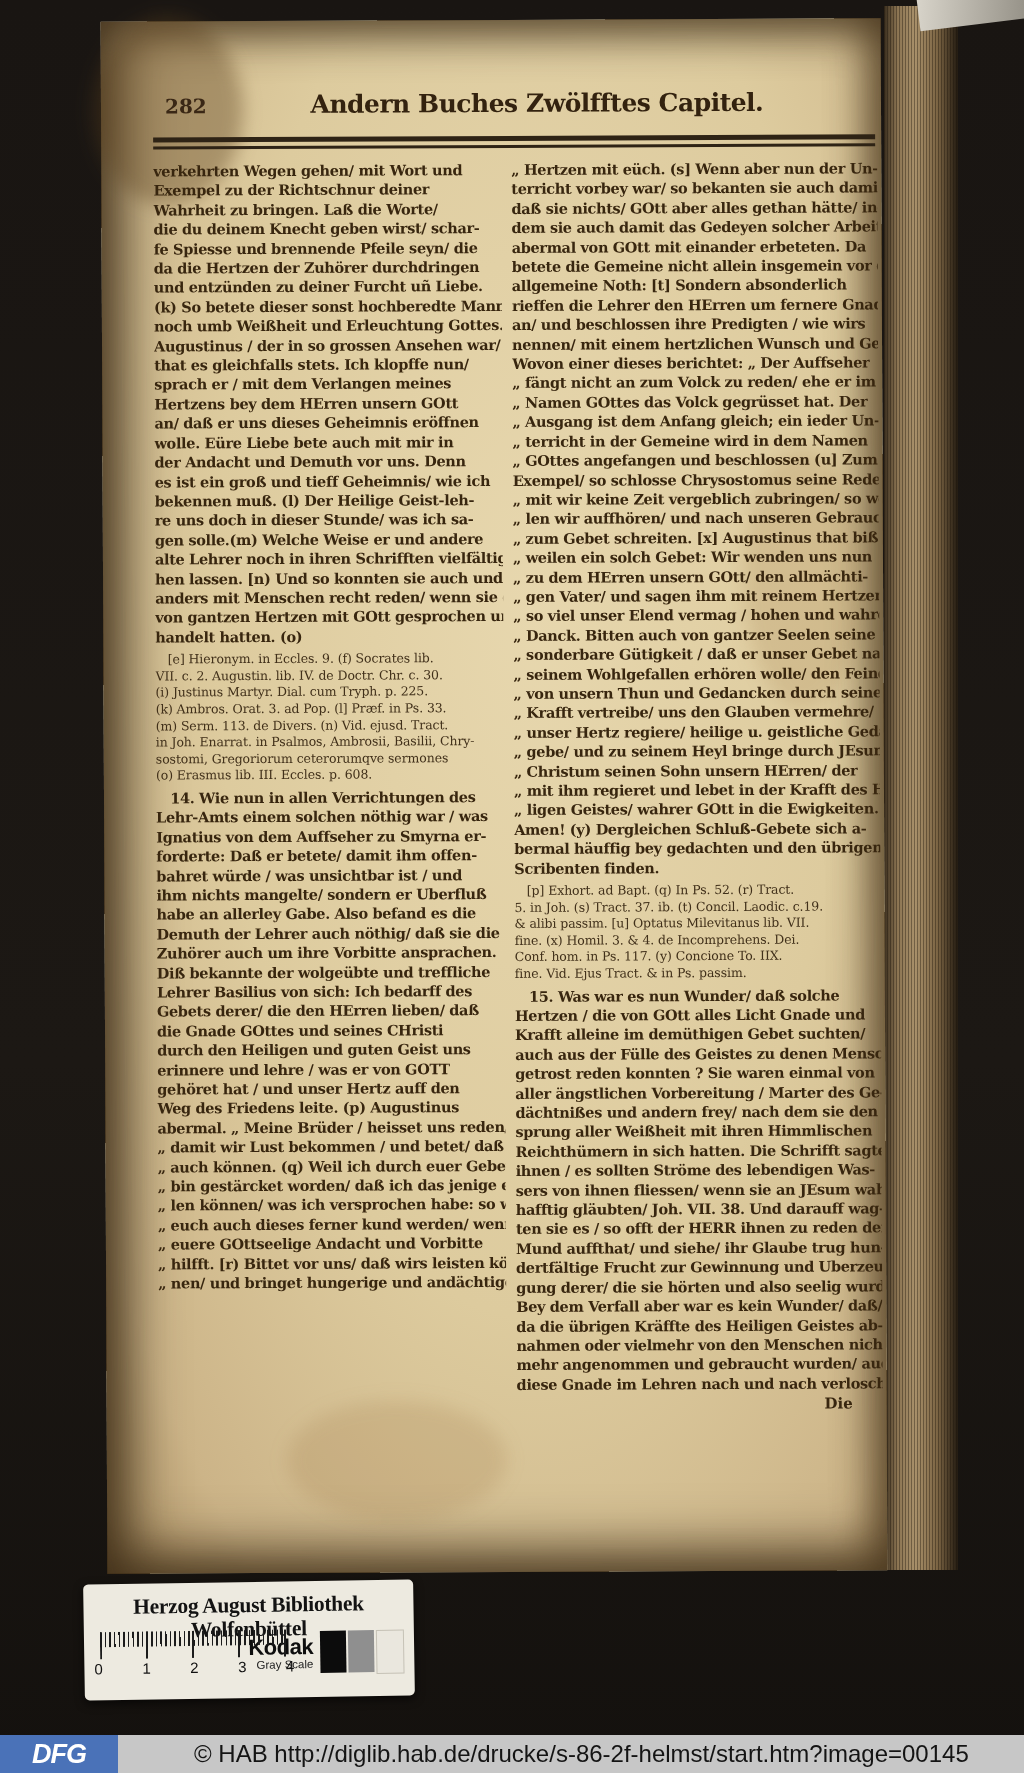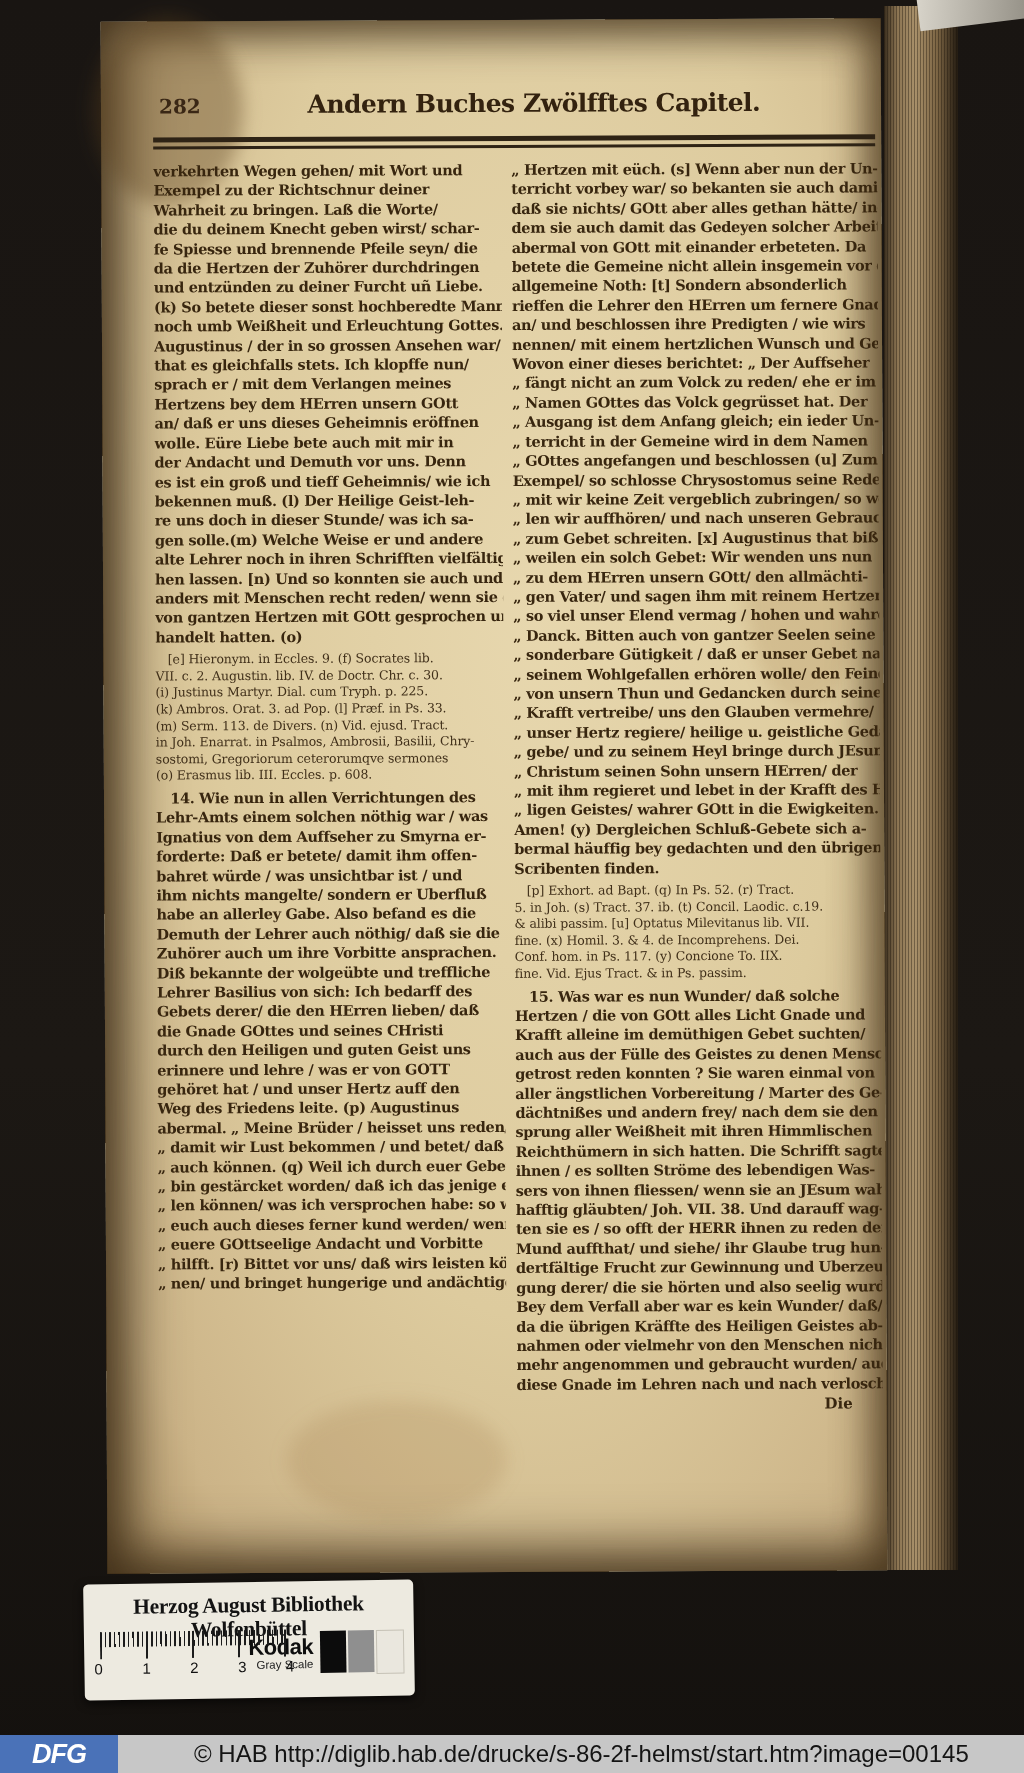--- a/index.html
+++ b/index.html
@@ -19,21 +19,21 @@
         background:radial-gradient(ellipse at 55% 38%,#e7d7ae 0%,#ddcb9e 52%,#ccb488 84%,#af9466 100%);
         box-shadow:inset 28px 0 50px rgba(48,32,14,.55),
                    inset -16px 0 38px rgba(70,50,25,.45),
                    inset 0 20px 38px rgba(60,42,20,.38),
                    inset 0 -28px 50px rgba(60,42,20,.5);}
   .stain{position:absolute;border-radius:50%;filter:blur(9px);}
   .stain.a{left:-8px;top:-6px;width:150px;height:190px;background:rgba(90,62,30,.38);}
   .stain.b{left:640px;top:430px;width:120px;height:260px;background:rgba(150,112,60,.18);}
   .stain.c{left:180px;top:1380px;width:220px;height:120px;background:rgba(140,100,52,.16);}
   .page-header{position:absolute;top:70px;left:56px;right:14px;display:flex;align-items:baseline;}
-  .pagenum{font:700 20px/22px "DejaVu Serif",serif;color:#3a2715;margin-left:2px;}
+  .pagenum{font:700 20px/22px "DejaVu Serif",serif;color:#3a2715;margin-left:8px;}
   .chapter{flex:1;text-align:center;font:700 25px/27px "DejaVu Serif",serif;
         color:#33220f;letter-spacing:-0.5px;}
   .rule{position:absolute;left:52px;right:6px;background:#2e2315;}
   .rule.r1{top:116px;height:5px;}
   .rule.r2{top:125px;height:3px;}
   .cols{position:absolute;top:140px;left:52px;right:4px;display:flex;gap:10px;}
   .col{overflow:hidden;}
   .col.left{width:348px;}
   .col.right{flex:1;}
   .ln{font:700 14.5px/19.4px "DejaVu Serif",serif;color:#38260f;

